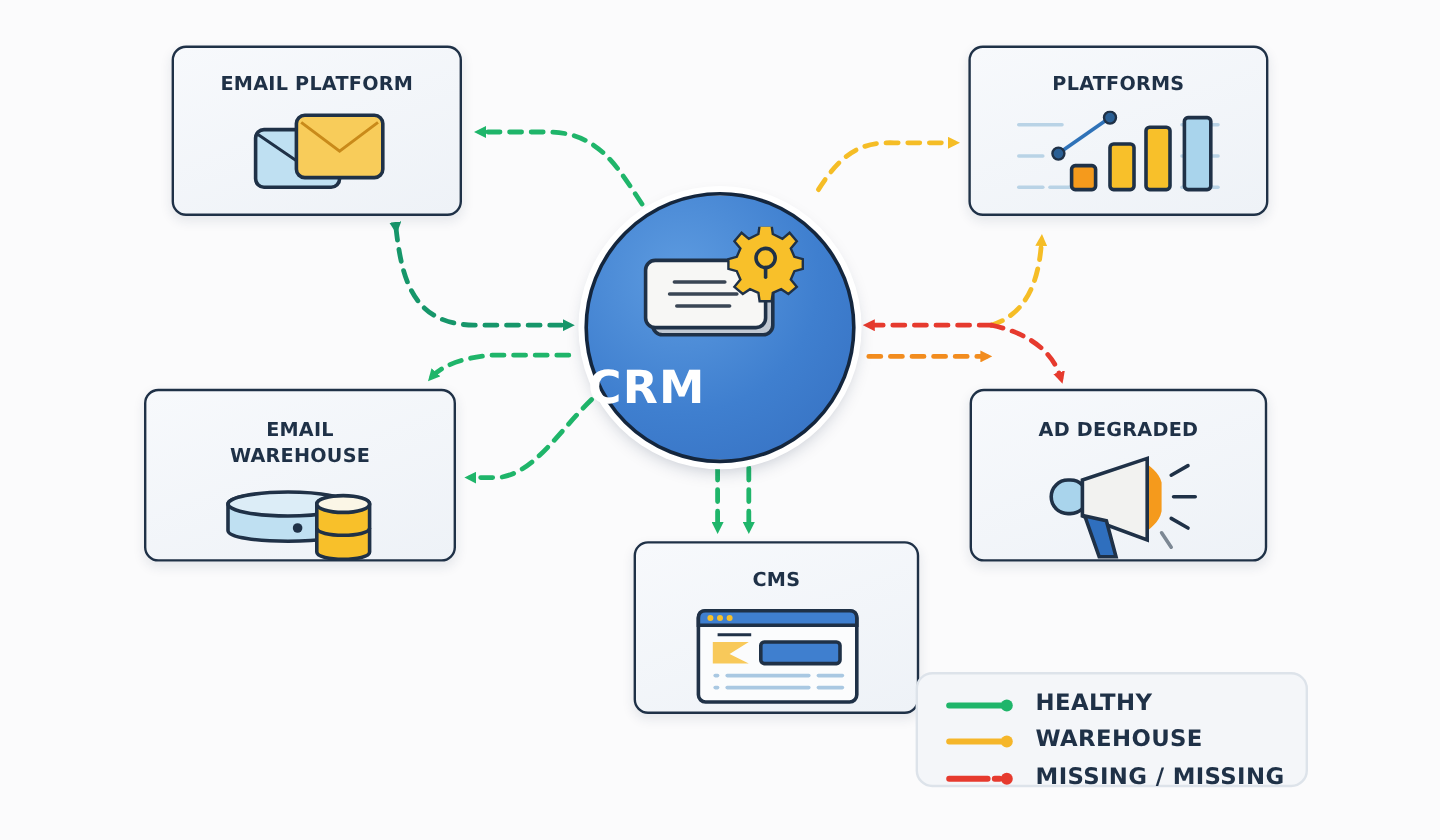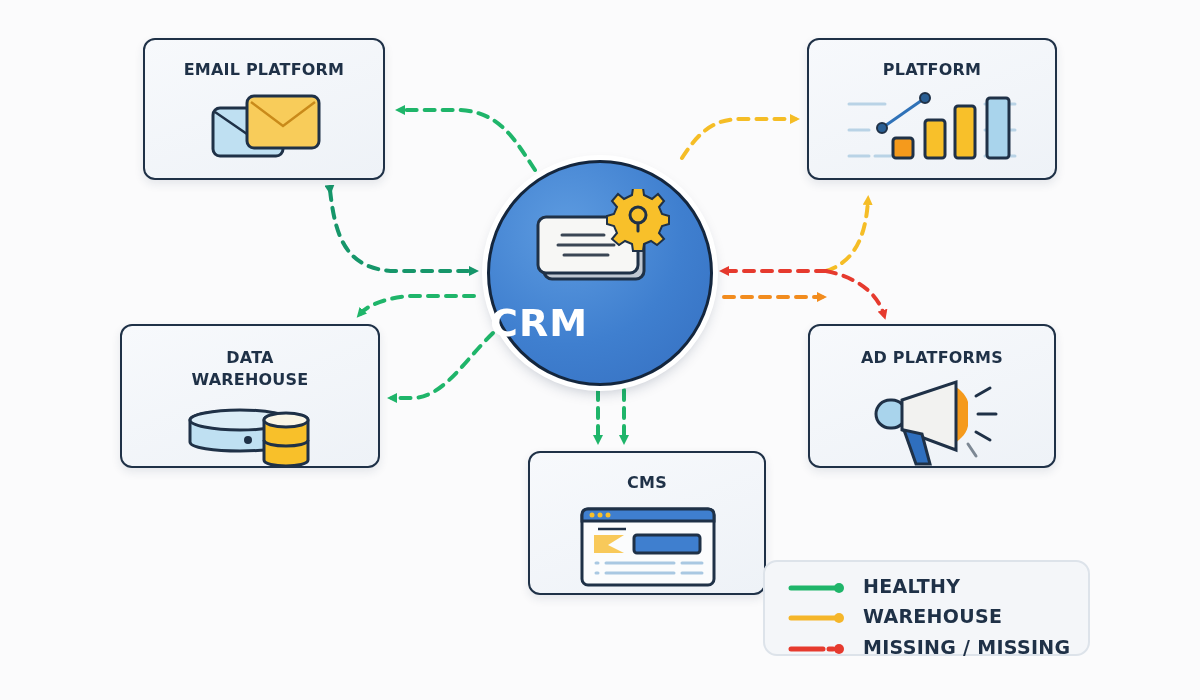--- a/index.html
+++ b/index.html
@@ -111,21 +111,21 @@
     <div class="node-title" style="top:18px">EMAIL PLATFORM</div>
     <svg class="node-icon" style="left:62px;top:52px" width="120" height="72">
       <rect x="6" y="16" width="70" height="48" rx="7" fill="#bfe0f2" stroke="#1f3147" stroke-width="3"></rect>
       <path d="M8,20 L40,42 L74,20" fill="none" stroke="#1f3147" stroke-width="2.5"></path>
       <rect x="40" y="4" width="72" height="52" rx="7" fill="#f8cc5a" stroke="#1f3147" stroke-width="3"></rect>
       <path d="M44,10 L76,34 L108,10" fill="none" stroke="#c98a1a" stroke-width="2.5"></path>
     </svg>
   </div>
 
   <div class="node" id="n-analytics">
-    <div class="node-title" style="top:18px">PLATFORM</div>
+    <div class="node-title" style="top:18px">PLATFORMS</div>
     <svg class="node-icon" style="left:36px;top:52px" width="180" height="72">
       <g stroke="#b9d3e6" stroke-width="3" stroke-linecap="round">
         <line x1="4" y1="12" x2="40" y2="12"></line>
           <line x1="140" y1="12" x2="170" y2="12"></line>
         <line x1="4" y1="38" x2="24" y2="38"></line>
           <line x1="140" y1="38" x2="170" y2="38"></line>
         <line x1="4" y1="64" x2="24" y2="64"></line>
           <line x1="30" y1="64" x2="50" y2="64"></line>
           <line x1="140" y1="64" x2="170" y2="64"></line>
       </g>
@@ -133,34 +133,34 @@
       <circle cx="37" cy="36" r="5" fill="#2a5f94" stroke="#1f3147" stroke-width="2"></circle>
       <circle cx="80" cy="6" r="5" fill="#2a5f94" stroke="#1f3147" stroke-width="2"></circle>
       <rect x="48" y="46" width="20" height="20" rx="3" fill="#f59a1c" stroke="#1f3147" stroke-width="3"></rect>
       <rect x="80" y="28" width="20" height="38" rx="3" fill="#f8c02a" stroke="#1f3147" stroke-width="3"></rect>
       <rect x="110" y="14" width="20" height="52" rx="3" fill="#f8c02a" stroke="#1f3147" stroke-width="3"></rect>
       <rect x="142" y="6" width="22" height="60" rx="3" fill="#a9d4ec" stroke="#1f3147" stroke-width="3"></rect>
     </svg>
   </div>
 
   <div class="node" id="n-dw">
-    <div class="node-title" style="top:20px">DATA</div>
+    <div class="node-title" style="top:20px">EMAIL</div>
     <div class="node-title" style="top:42px">WAREHOUSE</div>
     <svg class="node-icon" style="left:64px;top:76px" width="140" height="72">
       <path d="M4,18 C4,6 104,6 104,18 L104,40 C104,52 4,52 4,40 Z" fill="#bfe0f2" stroke="#1f3147" stroke-width="3"></path>
       <ellipse cx="54" cy="18" rx="50" ry="10" fill="#dcedf7" stroke="#1f3147" stroke-width="3"></ellipse>
       <circle cx="62" cy="38" r="4" fill="#1f3147"></circle>
       <path d="M78,18 C78,10 122,10 122,18 L122,58 C122,66 78,66 78,58 Z" fill="#f8c02a" stroke="#1f3147" stroke-width="3"></path>
       <ellipse cx="100" cy="18" rx="22" ry="7" fill="#fbf6e6" stroke="#1f3147" stroke-width="3"></ellipse>
       <path d="M78,38 C78,46 122,46 122,38" fill="none" stroke="#1f3147" stroke-width="3"></path>
     </svg>
   </div>
 
   <div class="node" id="n-ad">
-    <div class="node-title" style="top:20px">AD PLATFORMS</div>
+    <div class="node-title" style="top:20px">AD DEGRADED</div>
     <svg class="node-icon" style="left:62px;top:52px" width="130" height="88">
       <path d="M80,6 L80,68 C86,62 94,58 96,48 L96,24 C94,16 86,10 80,6 Z" fill="#f59a1c"></path>
       <rect x="4" y="22" width="30" height="28" rx="14" fill="#a9d4ec" stroke="#1f3147" stroke-width="3"></rect>
       <path d="M30,22 L84,4 L84,72 L30,52 Z" fill="#f2f2f0" stroke="#1f3147" stroke-width="3"></path>
       <path d="M32,52 L44,86 L58,86 L50,56 Z" fill="#2f6fbe" stroke="#1f3147" stroke-width="3"></path>
       <g stroke="#1f3147" stroke-width="3" stroke-linecap="round">
         <line x1="104" y1="18" x2="118" y2="10"></line>
         <line x1="106" y1="36" x2="124" y2="36"></line>
         <line x1="104" y1="54" x2="118" y2="62"></line>
       </g>

